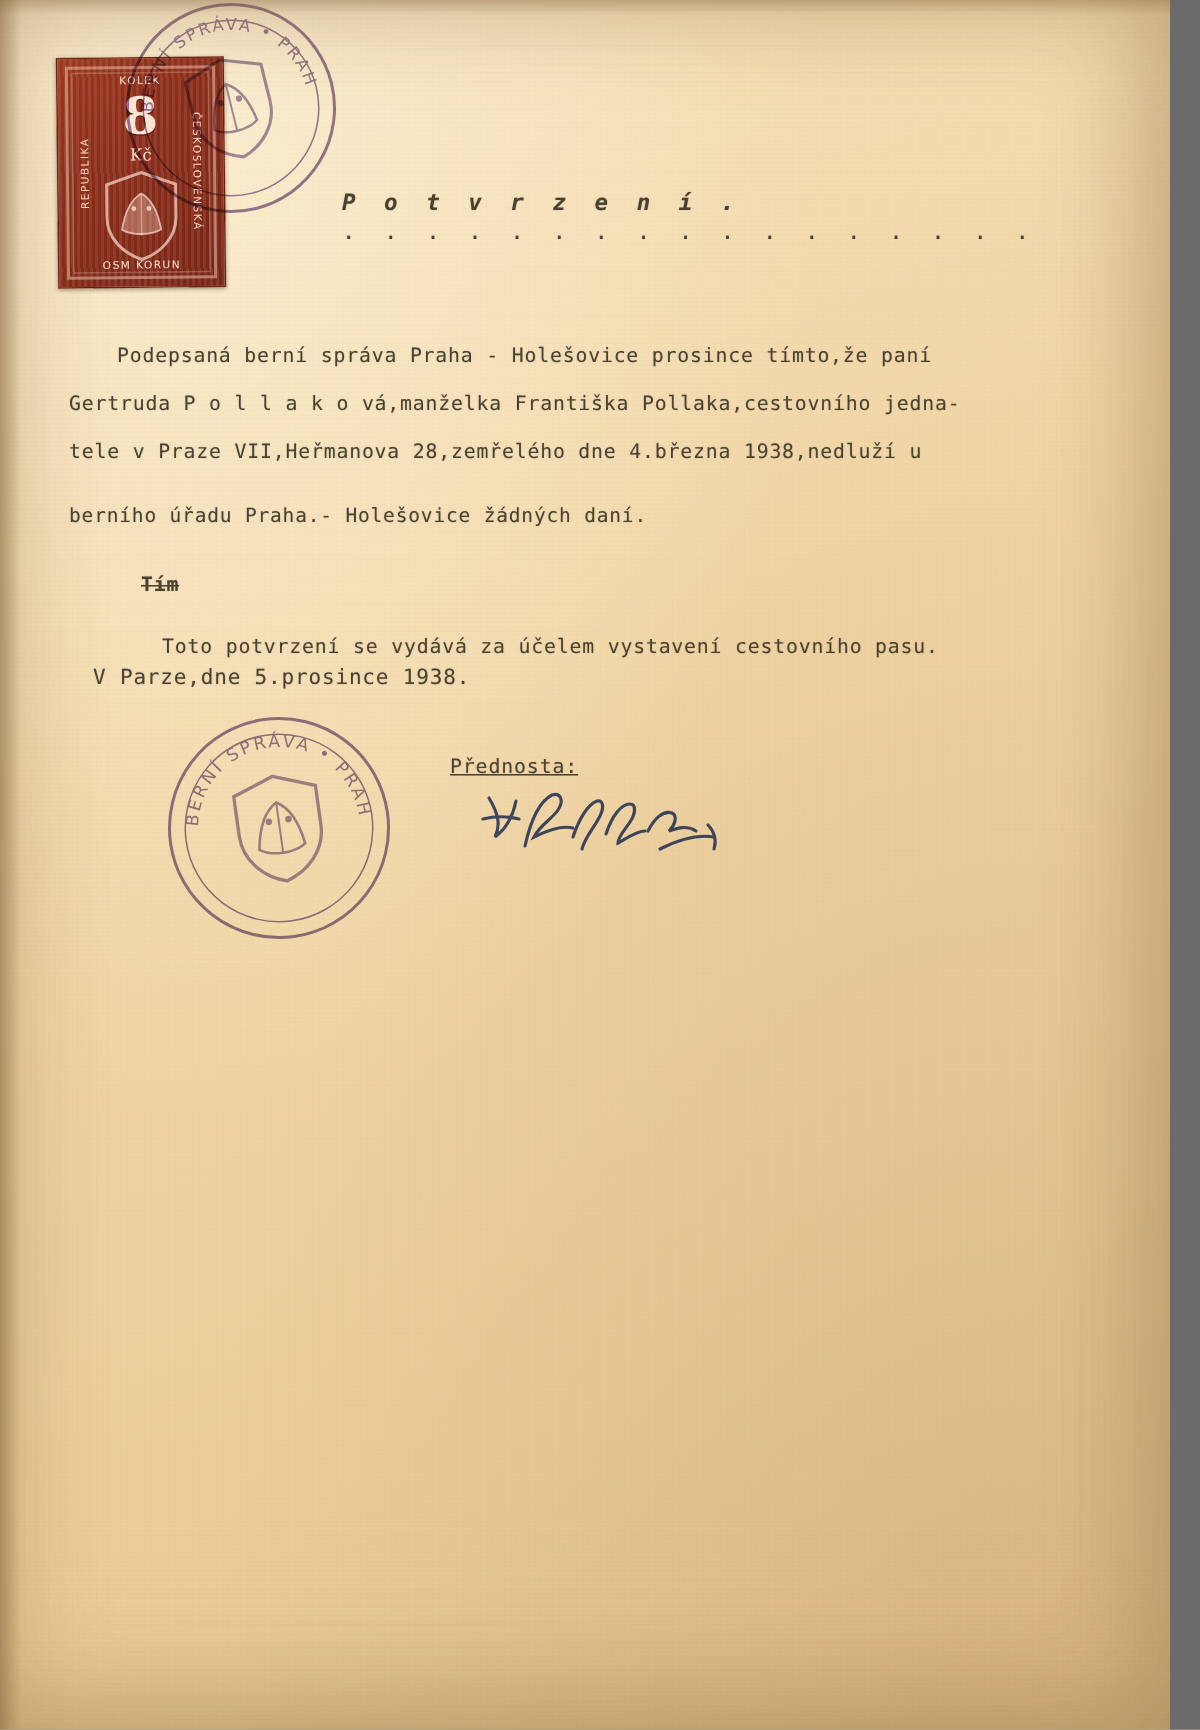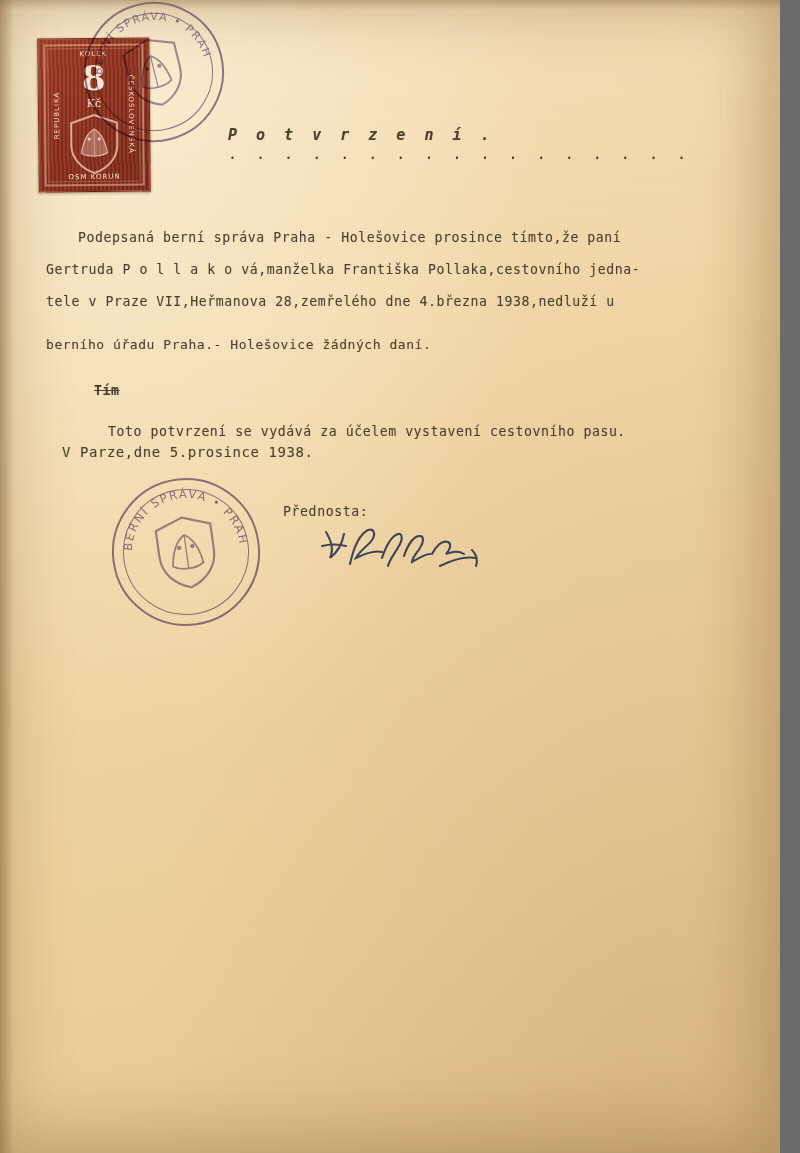--- a/index.html
+++ b/index.html
@@ -215,21 +215,21 @@
     letter-spacing: 5px;
     color: #4a4231;
   }
   .p1 { left: 78px;  top: 230px; font-size: 13.2px; letter-spacing: 0.55px; }
   .p2 { left: 46px;  top: 262px; font-size: 13.2px; letter-spacing: 0.55px; }
   .p3 { left: 46px;  top: 294px; font-size: 13.2px; letter-spacing: 0.55px; text-align: center; }
   .p4 { left: 46px;  top: 337px; font-size: 13px; letter-spacing: 0.55px; color: #5a5240; text-align: right; }
   .p5strike { left: 50px; top: 383px; font-size: 13.2px; letter-spacing: 0.55px; font-weight: bold; color: #4a4231; }
   .p5 { left: 108px; top: 384px; font-size: 13.2px; letter-spacing: 0.55px; color: #5a5340; margin-top: 40px; }
   .place { left: 62px; top: 432px; font-size: 14px; letter-spacing: 0.55px; margin-top: 12px; }
-  .chief { left: 283px; top: 504px; font-size: 13.2px; letter-spacing: 0.6px; }
+  .chief { left: 300px; top: 504px; font-size: 13.2px; letter-spacing: 0.6px; text-decoration: underline; }
 
   .signature {
     position: absolute;
     left: 320px;
     top: 524px;
     width: 180px;
     height: 60px;
     color: #2f3a55;
     opacity: 0.92;
   }

